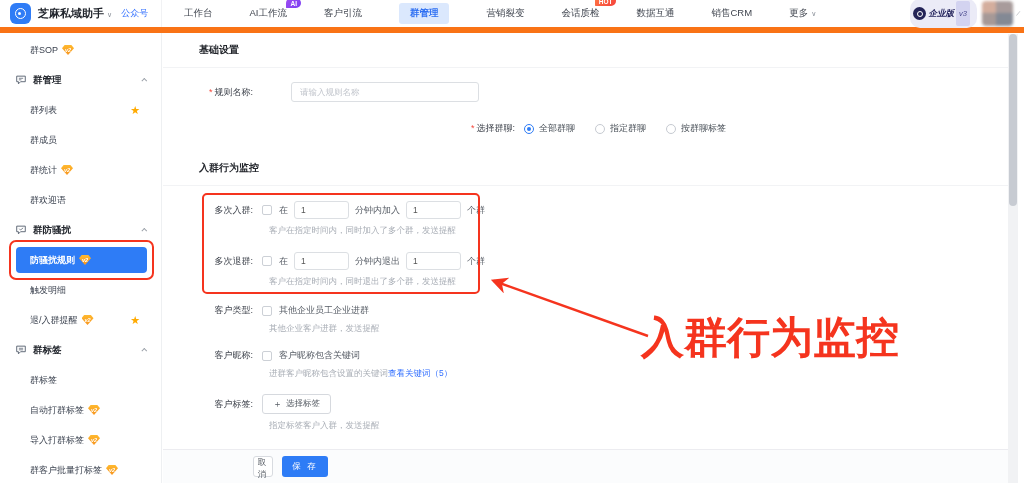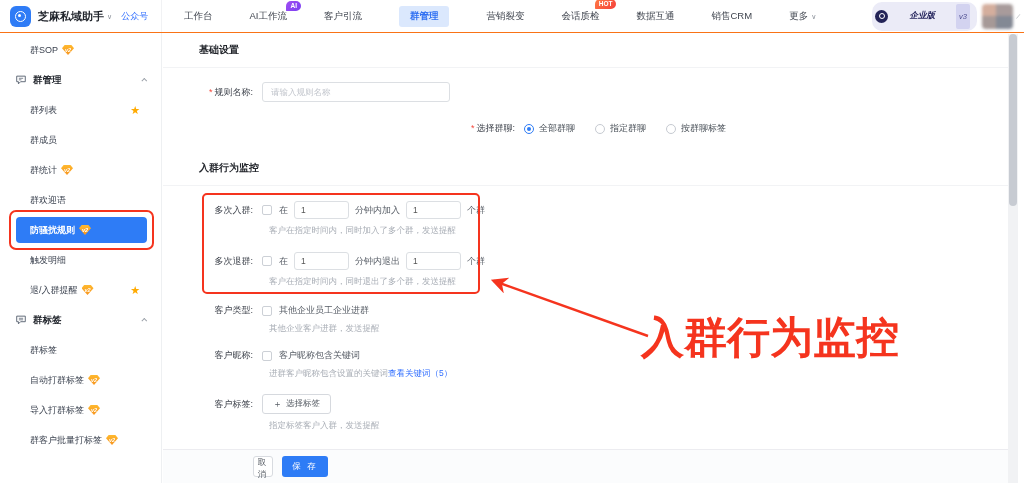--- a/index.html
+++ b/index.html
@@ -2,21 +2,21 @@
 <html><head>
 <meta charset="utf-8">
 <style>
   * { margin:0; padding:0; box-sizing:border-box; }
   html,body { width:1024px; height:483px; overflow:hidden; background:#fff;
     font-family:"Liberation Sans", sans-serif; }
   .stage { position:relative; width:1024px; height:483px; background:#fff; }
 
   
   .topbar { position:absolute; top:0; left:0; right:0; height:33px; background:#fff;
-    border-bottom:1px solid #f97316; display:flex; align-items:center; z-index:6; }
+    border-bottom:6px solid #f97316; display:flex; align-items:center; z-index:6; }
   .brand { width:162px; height:100%; display:flex; align-items:center; padding-left:10px;
     border-right:1px solid #f1f2f4; flex:none; }
   .logo-icon { width:21px; height:21px; border-radius:6px; background:#2f7cf6;
     display:flex; align-items:center; justify-content:center; margin-right:7px; flex:none; }
   .logo-bubble { width:11px; height:11px; border:1.5px solid #fff; border-radius:50%; position:relative; }
   .logo-bubble::after { content:""; position:absolute; left:2px; top:2.5px; width:3px; height:3px;
     border-radius:50%; background:#fff; }
   .brand-name { font-size:11px; font-weight:bold; color:#21252c; white-space:nowrap; }
   .brand-caret { font-size:7px; color:#8a9099; margin:2px 0 0 3px; }
   .account-type { font-size:9px; color:#3370ff; margin-left:9px; }
@@ -25,21 +25,21 @@
   .nav-item { font-size:9.5px; color:#3f444e; position:relative; padding:4px 0; white-space:nowrap; cursor:pointer; }
   .nav-item.active { background:#dbe8fd; color:#2e6ff2; font-weight:bold; padding:4px 11px; border-radius:3px; }
   .nav-badge-ai { position:absolute; top:-5px; right:-14px; background:linear-gradient(135deg,#a04ef2,#7a3ef2);
     color:#fff; font-size:6.5px; font-weight:bold; padding:1.5px 4px; border-radius:6px 6px 6px 1px; }
   .nav-badge-hot { position:absolute; top:-7px; right:-17px; background:linear-gradient(135deg,#ff7a45,#f5413c);
     color:#fff; font-size:6.5px; font-weight:bold; padding:1.5px 4px; border-radius:7px 7px 7px 1px; }
   .nav-caret { font-size:7px; color:#8a9099; margin-left:3px; }
 
   .top-right { display:flex; align-items:center; margin-left:auto; padding-right:5px; gap:5px; flex:none; }
   .ent-pill { display:flex; align-items:center; background:#ebebf7; border-radius:10px;
-    padding:2px 7px 2px 3px; gap:21px; }
+    padding:2px 7px 2px 3px; gap:2px; }
   .ent-logo { width:13px; height:13px; border-radius:50%; background:#232357;
     display:flex; align-items:center; justify-content:center; }
   .ent-logo-ring { width:6px; height:6px; border:1.2px solid #fff; border-radius:50%; }
   .ent-label { font-size:8.5px; font-weight:bold; font-style:italic; color:#26265e; }
   .ent-ver { font-size:7.5px; font-style:italic; background:#d3d3f0; color:#4c4c8f;
     border-radius:2px; padding:8px 3px; }
   .avatar { width:31px; height:25px; border-radius:4px; overflow:hidden; filter:blur(1.6px);
     background:
       linear-gradient(90deg,#eed6ca 0 45%, #bcbfc7 45% 100%),
       linear-gradient(180deg,#e3cfc6 0 50%, #b2b6be 50% 100%);
@@ -71,21 +71,21 @@
   
   .content { position:absolute; left:163px; top:33px; right:16px; bottom:34px; background:#fff; z-index:1; }
   .sec-head { height:35px; display:flex; align-items:center; padding-left:36px;
     font-size:10px; font-weight:bold; color:#23262c; border-bottom:1px solid #f2f3f5; }
   .form { padding:14px 0 16px 20px; }
   .frow { display:flex; align-items:center; margin-bottom:20px; }
   .frow:last-child { margin-bottom:0;justify-content:center; }
   .flabel { width:70px; text-align:right; font-size:9px; color:#40454e; margin-right:9px; flex:none; }
   .req { color:#f5483b; margin-right:2px; }
   .rule-input { width:188px; height:20px; border:1px solid #dcdfe3; border-radius:3px;
-    font-size:8.5px; padding:0 8px; color:#333; font-family:"Liberation Sans",sans-serif; }
+    font-size:8.5px; padding:0 8px; color:#333; font-family:"Liberation Sans",sans-serif;margin-left:29px; }
   .rule-input::placeholder { color:#c0c4cb; }
   .radio-wrap { display:flex; align-items:center; margin-right:20px; cursor:pointer; }
   .radio { width:10px; height:10px; border:1px solid #c6cad1; border-radius:50%;
     background:#fff; margin-right:5px; position:relative; flex:none; }
   .radio.checked { border-color:#2e7cf6; }
   .radio.checked::after { content:""; position:absolute; left:2px; top:2px; width:4px; height:4px;
     border-radius:50%; background:#2e7cf6; }
   .radio-label { font-size:9px; color:#495058; }
 
   .monitor-body { padding:15px 0 0 20px; }
@@ -192,20 +192,28 @@
     <div class="side-row">
       <span>群成员</span>
     </div>
     <div class="side-row">
       <span>群统计</span>
         <span class="gem">v2</span>
     </div>
     <div class="side-row">
       <span>群欢迎语</span>
     </div>
+    <div class="side-row section">
+      <svg class="side-icon" viewBox="0 0 14 14">
+          <path d="M2 2.5h10v6.5H6.5L4 11.5V9H2z" fill="none" stroke="#5a6472" stroke-width="1.1"></path>
+          <path d="M5 5.5l1.5 1.5L9.5 4.5" fill="none" stroke="#5a6472" stroke-width="0.9"></path>
+        </svg>
+      <span>群防骚扰</span>
+        <span class="side-caret"></span>
+    </div>
     <div class="side-row">
       <div class="sel-pill">
         <span>防骚扰规则</span>
           <span class="gem">v2</span>
       </div>
       <div class="red-ring"></div>
     </div>
     <div class="side-row">
       <span>触发明细</span>
     </div>

